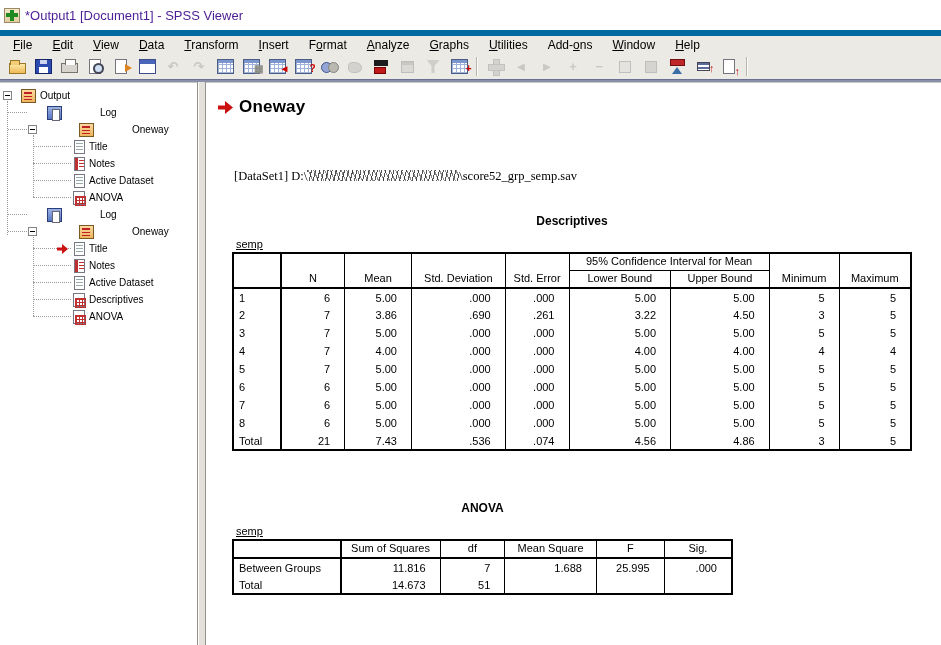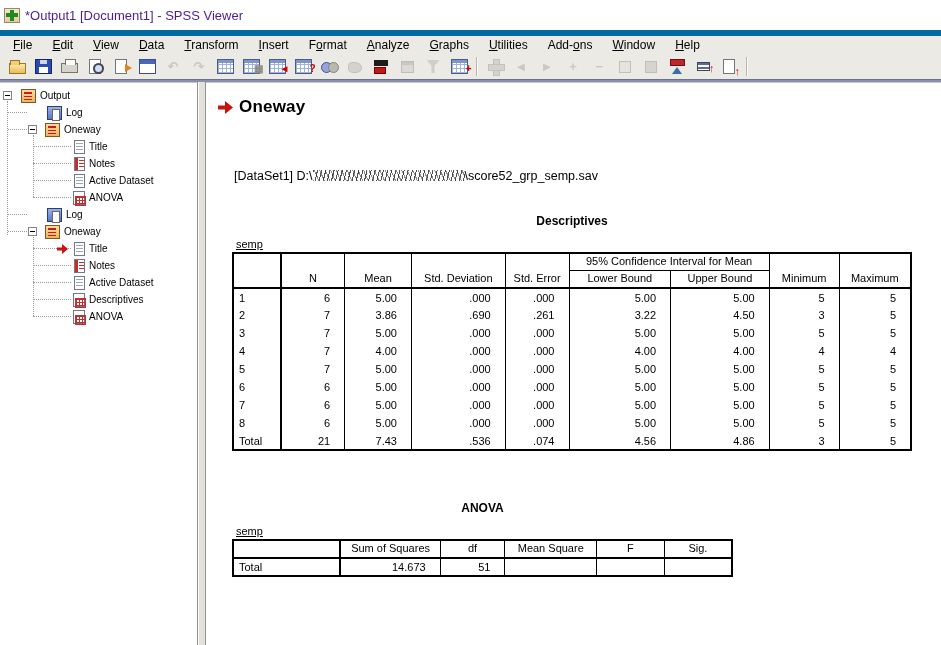--- a/index.html
+++ b/index.html
@@ -103,34 +103,34 @@
   .tico.page::before { content:""; position:absolute; left:1px; top:2px; width:7px; height:8px; background:repeating-linear-gradient(#9aa 0 1px, transparent 1px 3px); }
   .tico.notes { background:#fff; border:1px solid #767684; width:11px; margin-left:2px; }
   .tico.notes::before { content:""; position:absolute; left:0; top:0; width:3px; height:12px; background:#c03030; }
   .tico.notes::after { content:""; position:absolute; left:4px; top:2px; width:5px; height:8px; background:repeating-linear-gradient(#c03030 0 1px, transparent 1px 3px); }
   .tico.stat { background:#fff; border:1px solid #767684; width:12px; margin-left:1px; }
   .tico.stat::after { content:""; position:absolute; left:1px; top:4px; width:9px; height:8px;
     background-image:linear-gradient(#c03030 1px, transparent 1px), linear-gradient(90deg,#c03030 1px, transparent 1px);
     background-size:3px 3px; border:1px solid #c03030; }
   .trow.lvl1 { padding-left:3px; }
   .trow.lvl1 .tico { margin-left:9px; }
-  .trow.lvl2 { padding-left:28px; }
+  .trow.lvl2 { padding-left:28px;gap:34px; }
   .trow.lvl2 .tico { margin-left:8px; }
   .trow.lvl2.noexp { padding-left:39px; }
   .trow.lvl2.noexp .tico { margin-left:8px; }
   .trow.lvl3 { padding-left:72px; }
   .trow.lvl2::before, .trow.lvl3::before { content:""; position:absolute; top:8px; border-top:1px dotted #9a9a9a; }
   .trow.lvl2::before { left:8px; width:19px; }
   .trow.lvl3::before { left:33px; width:38px; }
   .vguide { position:absolute; border-left:1px dotted #9a9a9a; width:0; }
   .curarrow { position:absolute; left:57px; top:4px; }
   
   .heading { position:absolute; left:12px; top:14px; display:flex; align-items:center; }
   .heading .txt { font-size:17px; font-weight:bold; margin-left:6px; letter-spacing:.2px; }
-  .dataset-line { position:absolute; left:28px; top:86px; font-family:Liberation Sans, sans-serif; font-size:12.5px; white-space:nowrap; }
+  .dataset-line { position:absolute; left:28px; top:86px; font-family:Liberation Serif, serif; font-size:12.5px; white-space:nowrap; }
   .redacted { display:inline-block; width:152px; height:11px; vertical-align:-1px;
     background:
       repeating-linear-gradient(104deg, rgba(40,40,40,.8) 0 1px, transparent 1px 4px),
       repeating-linear-gradient(66deg, rgba(90,90,90,.7) 0 1px, transparent 1px 5px);
     filter:blur(.3px); }
   .tblock { position:absolute; left:26px; }
   .tblock .ttitle { font-size:12px; font-weight:bold; text-align:center; }
   .tblock .layer { font-size:11px; text-decoration:underline; margin:10px 0 2px 4px; }
   table { border-collapse:collapse; table-layout:fixed; font-size:11px; }
   table.spss { border:2px solid #000; }
@@ -496,20 +496,28 @@
             <th></th>
             <th class="thicksep" style="width:100px">Sum of Squares</th>
             <th>df</th>
             <th>Mean Square</th>
             <th>F</th>
             <th>Sig.</th>
           </tr>
         </thead>
         <tbody>
             <tr>
+              <td class="rowlab">Between Groups</td>
+              <td class="thicksep">11.816</td>
+              <td>7</td>
+              <td>1.688</td>
+              <td>25.995</td>
+              <td>.000</td>
+            </tr>
+            <tr>
               <td class="rowlab">Total</td>
               <td class="thicksep">14.673</td>
               <td>51</td>
               <td></td>
               <td></td>
               <td></td>
             </tr>
           </tbody>
       </table>
     </div>

